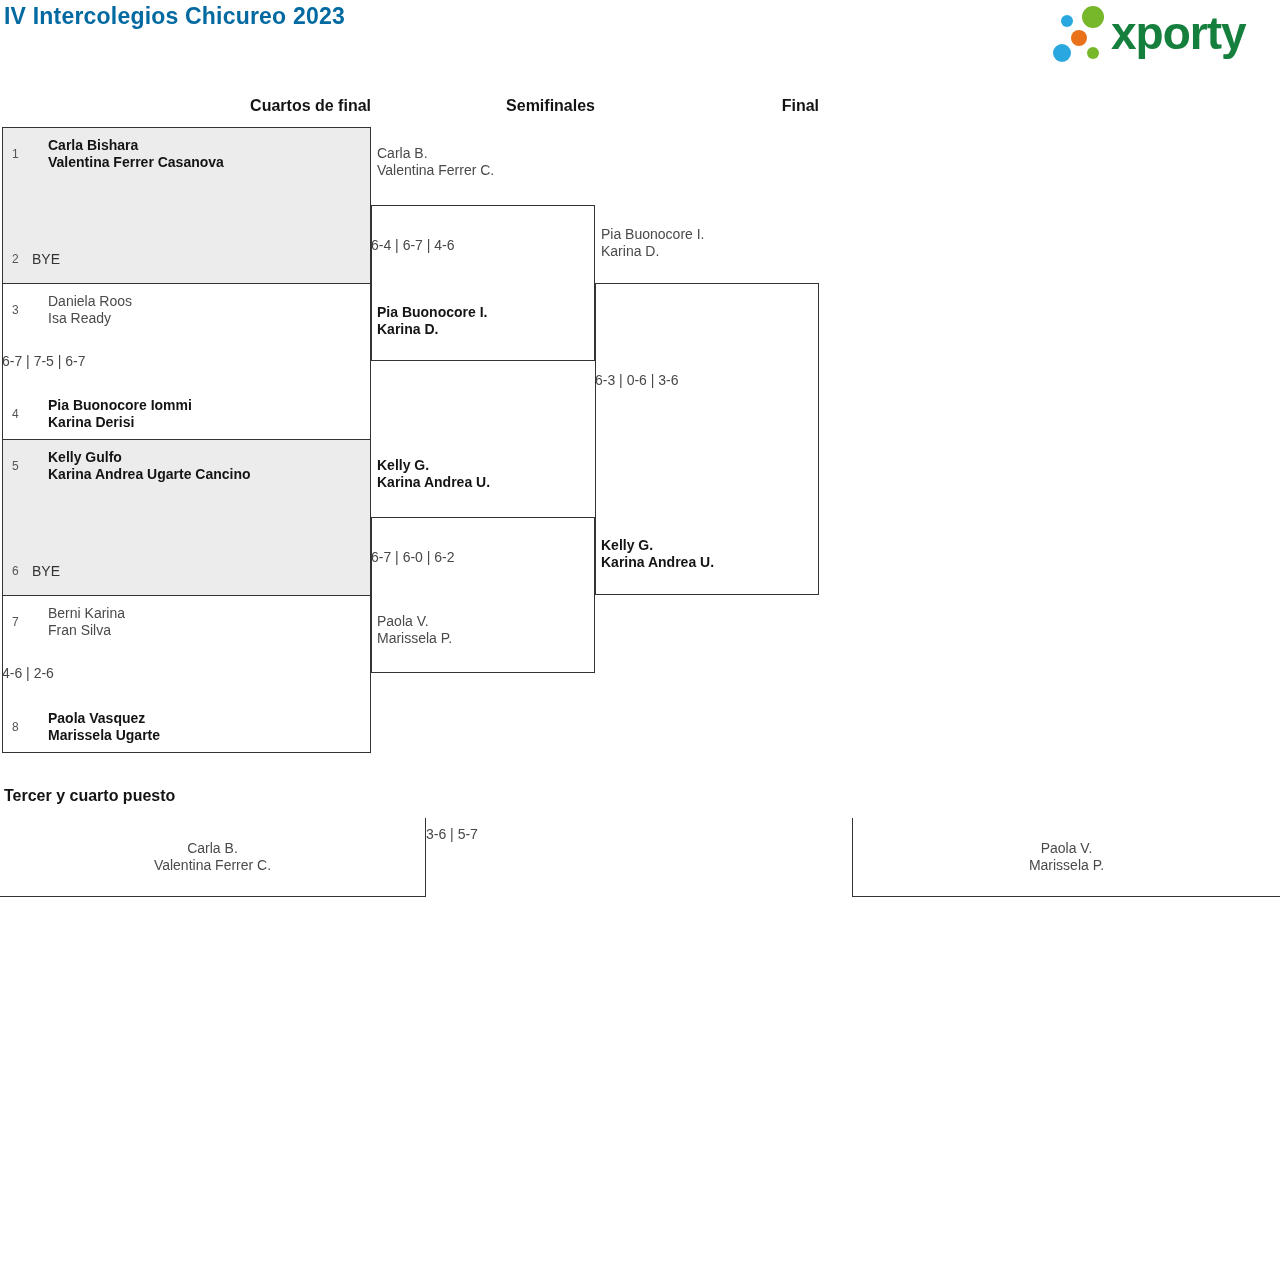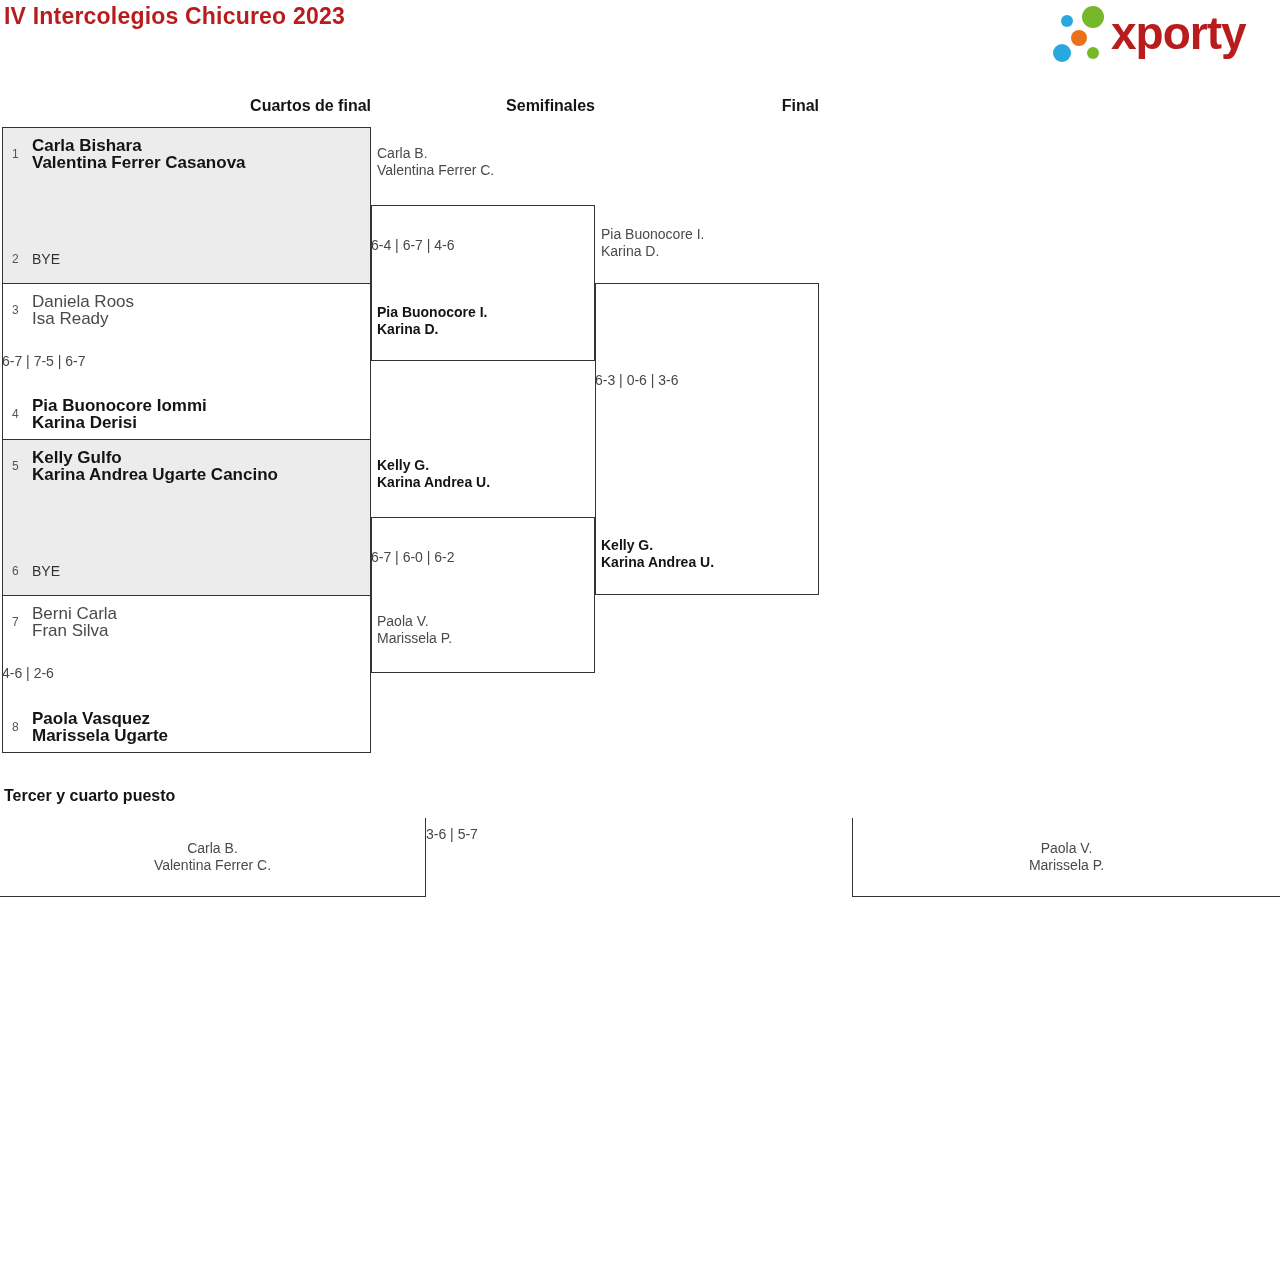--- a/index.html
+++ b/index.html
@@ -1,48 +1,48 @@
 <!DOCTYPE html>
 <html><head>
 <meta charset="utf-8">
 <style>
   * { margin:0; padding:0; box-sizing:border-box; }
   body { font-family:"Liberation Sans", sans-serif; background:#fff; }
   .stage { position:relative; width:1280px; height:1282px; background:#fff; overflow:hidden; color:#111; }
 
   .title-block { position:absolute; left:4px; top:2px; }
-  .title-line { font-size:23px; font-weight:700; line-height:28px; color:#b91c1c; letter-spacing:.2px; }
+  .title-line { font-size:23px; font-weight:700; line-height:28px; color:#0369a1; letter-spacing:.2px; }
 
   
   .logo { position:absolute; left:1045px; top:4px; width:232px; height:66px; }
   .dot { position:absolute; border-radius:50%; }
   .dot-blue-sm   { left:16px; top:11px; width:12px; height:12px; background:#29a8e0; }
   .dot-green-lg  { left:37px; top:2px;  width:22px; height:22px; background:#77b82a; }
   .dot-orange    { left:26px; top:26px; width:16px; height:16px; background:#e8711a; }
   .dot-blue-lg   { left:8px;  top:40px; width:18px; height:18px; background:#29a8e0; }
   .dot-green-sm  { left:42px; top:43px; width:12px; height:12px; background:#77b82a; }
-  .wordmark { position:absolute; left:66px; top:2px; font-size:46px; font-weight:700; letter-spacing:-1px; color:#b91c1c; }
+  .wordmark { position:absolute; left:66px; top:2px; font-size:46px; font-weight:700; letter-spacing:-1px; color:#15803d; }
 
   .round-header { position:absolute; top:97px; font-size:16px; font-weight:700; text-align:right; color:#141414; }
   .rh-qf { left:2px; width:369px; }
   .rh-sf { left:371px; width:224px; }
   .rh-f  { left:595px; width:224px; }
 
   
   .qf-wrap { position:absolute; left:2px; top:127px; width:369px; border:1px solid #333; background:#fff; }
   .qf-cell { position:relative; height:156px; border-bottom:1px solid #333; background:#fff; }
   .qf-cell:last-child { border-bottom:none; }
   .qf-cell.shaded { background:#ececec; }
 
   .slot { position:absolute; left:9px; display:flex; align-items:center; gap:11px; }
   .slot-top { top:9px; }
   .slot-bottom { bottom:8px; }
   .slot-bye { bottom:16px; }
   .seed { font-size:12px; color:#555; min-width:9px; }
-  .team { font-size:17px; line-height:17px; color:#4a4a4a; font-weight:400; }
+  .team { font-size:14px; line-height:17px; color:#4a4a4a; font-weight:400;margin-left:16px; }
   .team.winner { color:#141414; font-weight:700; }
   .bye { font-size:14px; color:#333; }
 
   .score { position:absolute; font-size:14px; color:#474747; text-align:left; }
   .score-qf2 { left:2px; width:369px; top:353px; }
   .score-qf4 { left:2px; width:445px; top:665px; }
   .score-sf1 { left:371px; width:224px; top:237px; }
   .score-sf2 { left:371px; width:252px; top:549px; }
   .score-f   { left:595px; width:264px; top:372px; }
   .score-tp  { left:426px; width:426px; top:826px; }
@@ -134,21 +134,21 @@
       <div class="slot slot-bye">
         <span class="seed">6</span>
         <span class="bye">BYE</span>
       </div>
     </div>
 
     <div class="qf-cell">
       <div class="slot slot-top">
         <span class="seed">7</span>
         <span class="team">
-          <span>Berni Carla</span><br>
+          <span>Berni Karina</span><br>
           <span>Fran Silva</span>
         </span>
       </div>
       <div class="slot slot-bottom">
         <span class="seed">8</span>
         <span class="team winner">
           <span>Paola Vasquez</span><br>
           <span>Marissela Ugarte</span>
         </span>
       </div>

